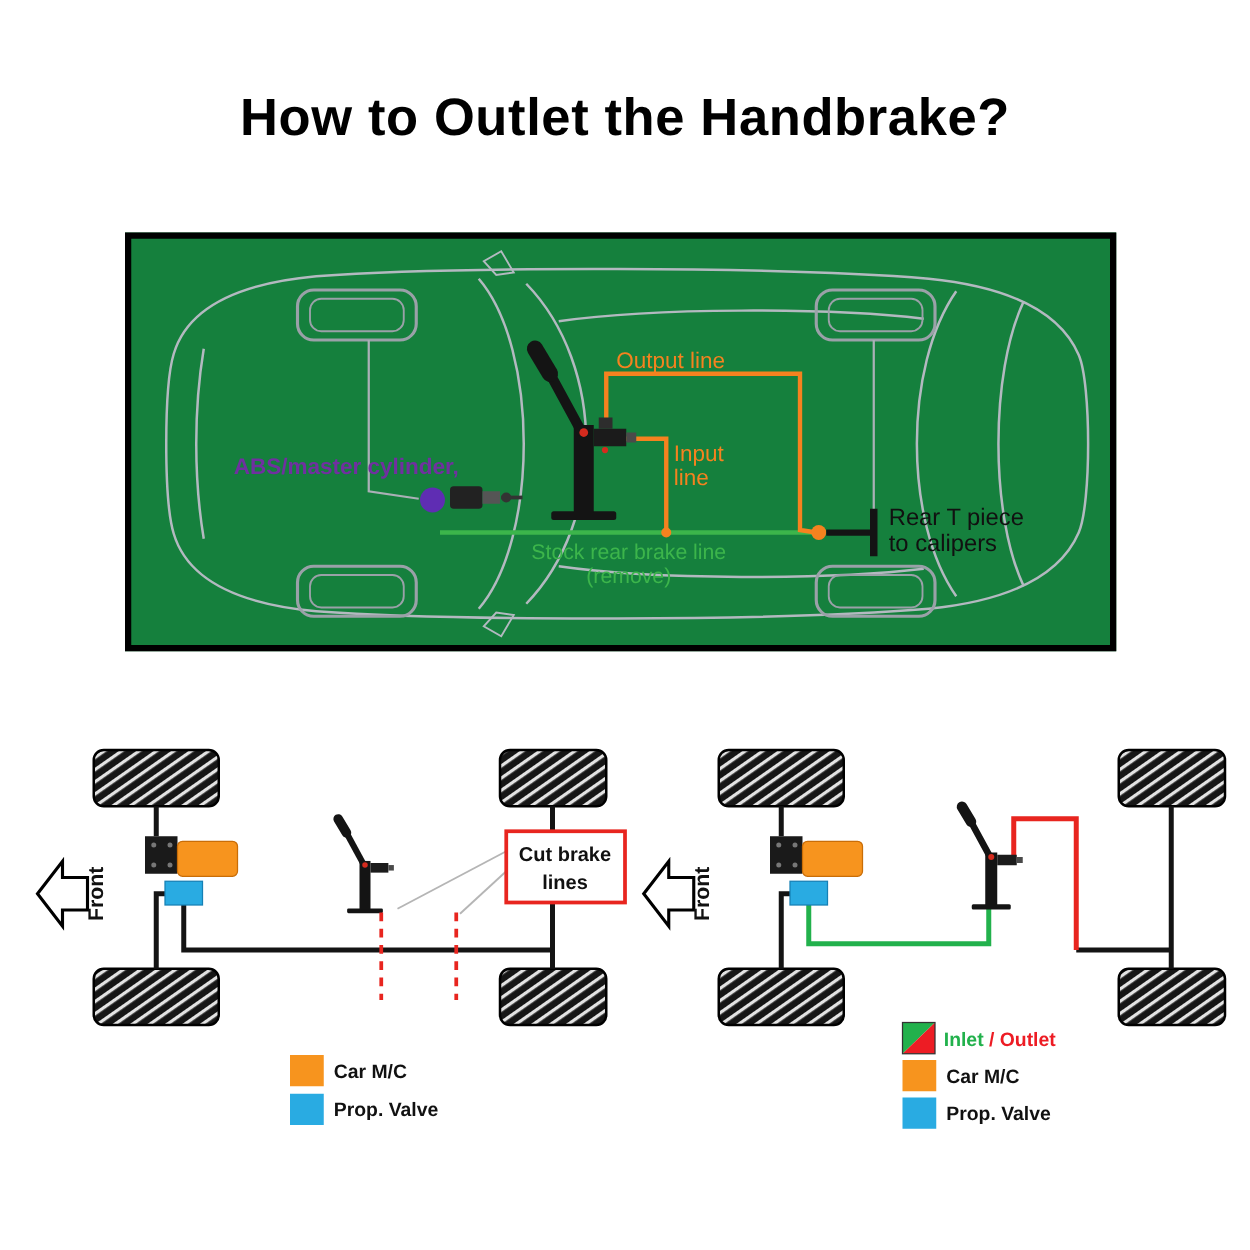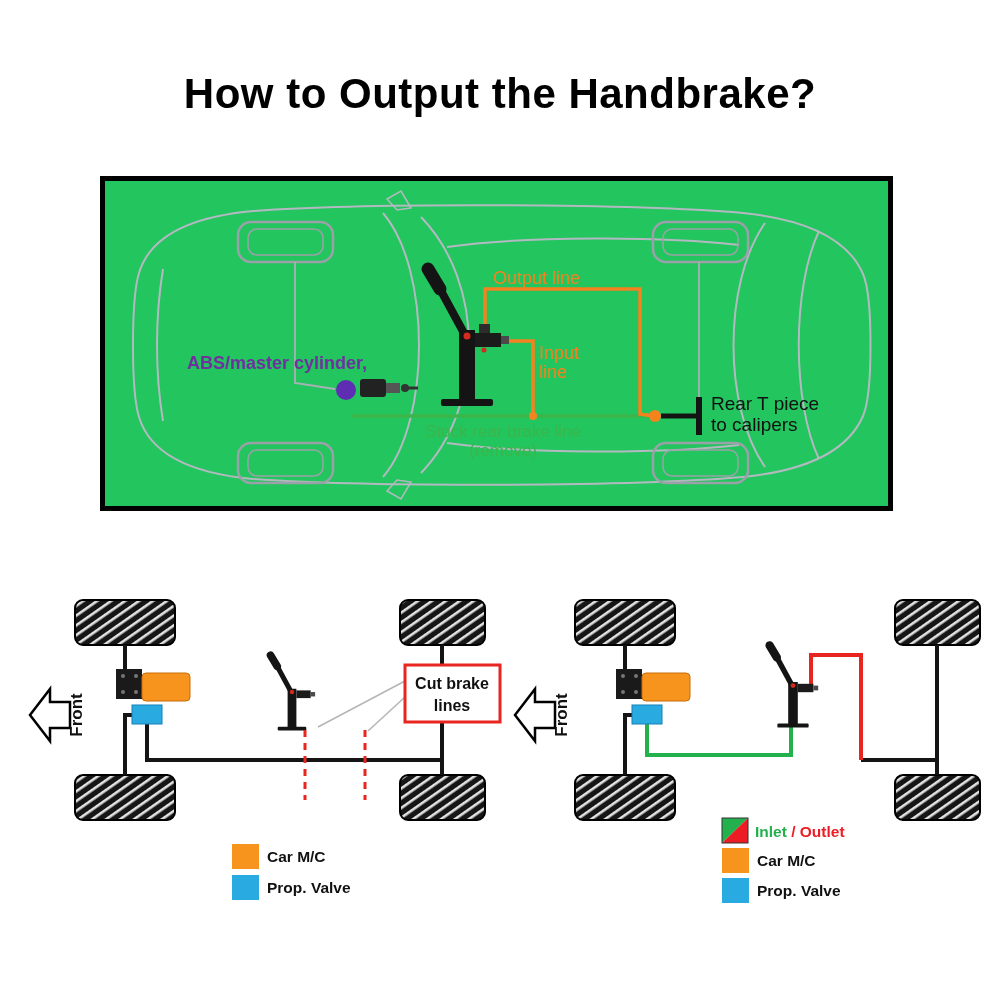--- a/index.html
+++ b/index.html
@@ -1,27 +1,27 @@
 <!DOCTYPE html>
 <html><head>
 <meta charset="utf-8">
 <style>
   html,body{margin:0;padding:0;background:#ffffff;}
   .canvas{position:relative;width:1000px;height:1000px;background:#fff;font-family:"Liberation Sans",sans-serif;overflow:hidden;}
   .title{position:absolute;top:70px;left:0;width:1000px;margin:0;text-align:center;font-size:42px;font-weight:bold;color:#000;letter-spacing:.5px;}
-  .top-box{position:absolute;left:100px;top:176px;width:783px;height:325px;border:5px solid #000;background:#22c55e;}
+  .top-box{position:absolute;left:100px;top:186px;width:783px;height:325px;border:5px solid #000;background:#15803d;}
   .svg-abs{position:absolute;}
   svg text{font-family:"Liberation Sans",sans-serif;}
 </style>
 </head>
 <body>
 
 <div class="canvas">
 
-  <h1 class="title">How to Output the Handbrake?</h1>
+  <h1 class="title">How to Outlet the Handbrake?</h1>
 
   <div class="top-box">
     <svg width="783" height="325" viewBox="0 0 783 325">
 
       <g fill="none" stroke="#b3b9c0" stroke-width="2">
         <path d="M 148 30 C 258 22, 518 22, 638 32 C 698 38, 742 56, 758 93 C 768 116, 768 212, 758 235 C 742 272, 698 290, 638 296 C 518 306, 258 306, 148 298 C 93 293, 46 276, 34 236 C 26 210, 26 118, 34 92 C 46 52, 93 35, 148 30 Z"></path>
         <path d="M 316 36 C 380 102, 380 226, 316 292"></path>
         <path d="M 278 32 C 326 88, 326 240, 278 296"></path>
         <path d="M 660 42 C 618 102, 618 226, 660 286"></path>
         <path d="M 714 50 C 687 107, 687 221, 714 278"></path>

